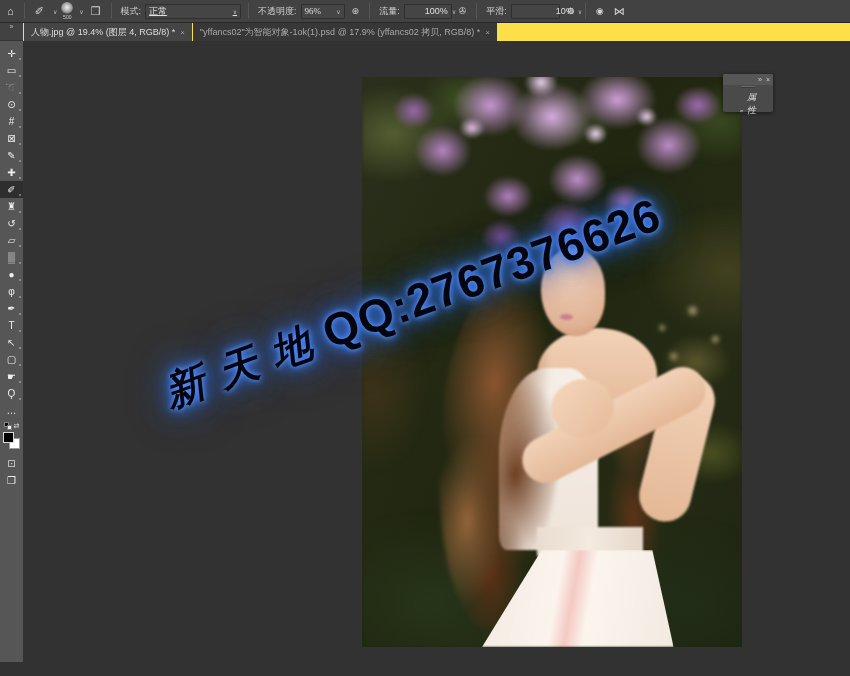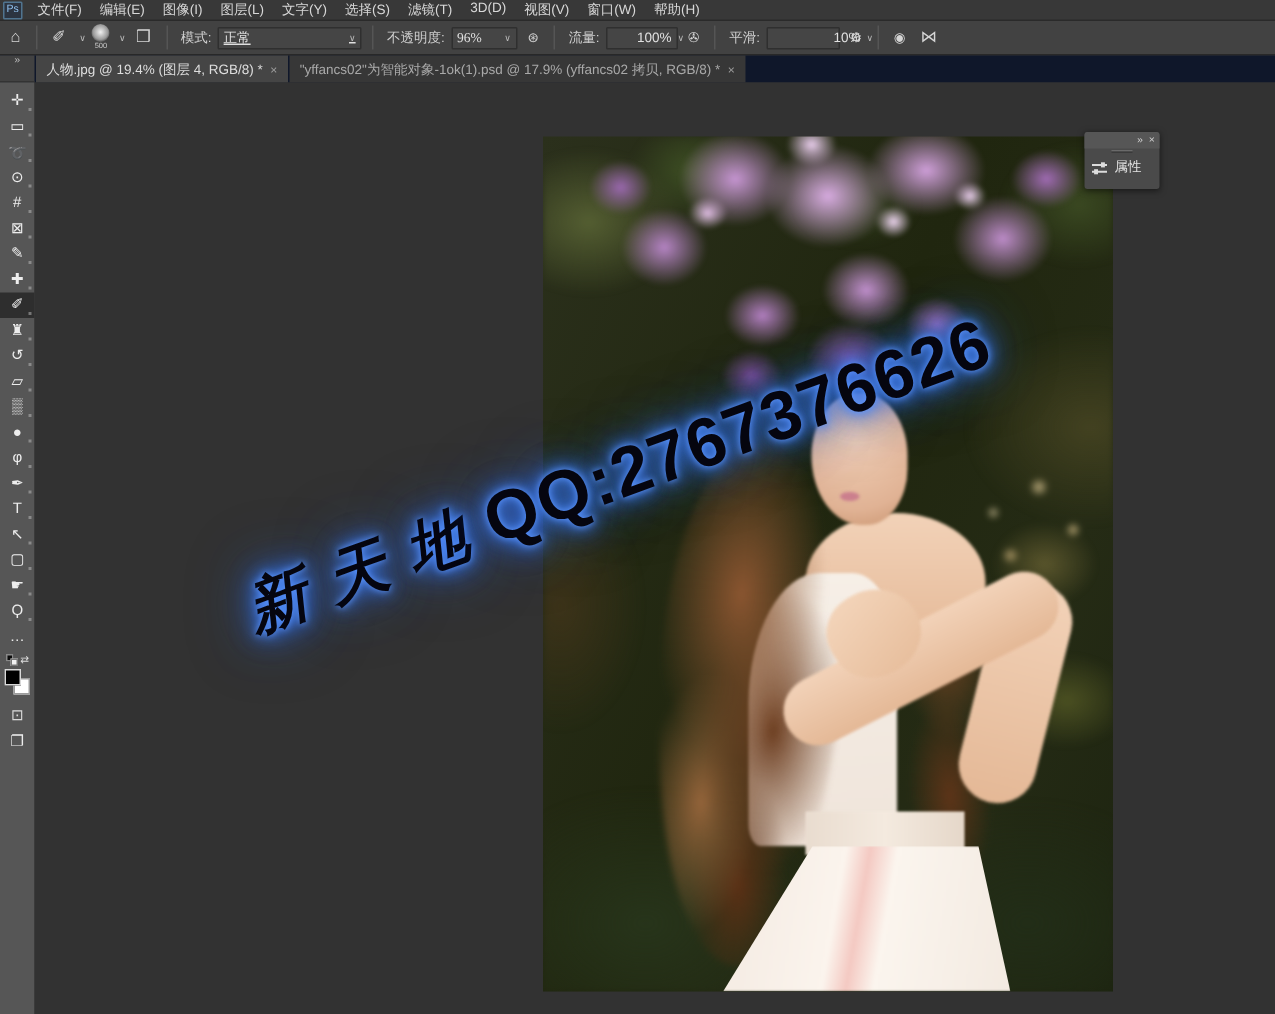--- a/index.html
+++ b/index.html
@@ -25,21 +25,21 @@
   .brush-dot { width:12px; height:12px; border-radius:50%;
     background:radial-gradient(circle at 50% 45%, #f0f0f0, #9a9a9a 55%, #424242 78%); }
   .brush-size-num { font-size:5px; color:#ccc; margin-top:1px; }
   .field { display:flex; align-items:center; justify-content:space-between; background:#454545;
     border:1px solid #2f2f2f; border-radius:1px; height:15px; padding:0 3px; color:#e0e0e0; }
   .field .chev { margin-left:4px; }
   .f-mode { width:96px;text-decoration:underline; } .f-op { width:44px;font-family:Liberation Serif, serif; } .f-flow { width:48px;padding-left:20px; } .f-smooth { width:42px;padding-left:44px; }
   .ob-label { white-space:nowrap; margin-left:2px; }
 
   
-  .tabstrip { height:18px; background:#0f172a; display:flex; align-items:stretch; font-size:9px; }
+  .tabstrip { height:18px; background:#fde047; display:flex; align-items:stretch; font-size:9px; }
   .tools-head { width:23px; background:#424242; color:#bdbdbd; font-size:7px;
     display:flex; align-items:flex-start; justify-content:center; border-bottom:1px solid #333; }
   .tab { display:flex; align-items:center; gap:5px; padding:0 7px; white-space:nowrap; margin-left:1px; }
   .tab.active { background:#454545; color:#dedede; }
   .tab.inactive { background:#373737; color:#a9a9a9; }
   .tab-close { font-size:8px; color:#9f9f9f; }
 
   
   .main { display:flex; height:621px; }
   .toolbar { width:23px; background:#565656; display:flex; flex-direction:column; align-items:center;
@@ -140,45 +140,29 @@
     font-size:46px; line-height:1; z-index:5;
     text-shadow:0 0 5px #5e97ff, 0 0 10px #3e7df2, 0 0 18px #2f6ce2, 0 0 30px rgba(45,104,220,.85), 0 0 44px rgba(40,95,210,.5); }
   .watermark .cjk { font-size:.88em; letter-spacing:16px; font-style:italic; }
   .watermark .num { letter-spacing:1px; }
 
   
   .props { position:absolute; left:700px; top:33px; width:50px; height:38px; background:#4a4a4a;
     border-radius:2px; box-shadow:0 1px 4px rgba(0,0,0,.5); z-index:6; font-size:9px; }
   .props-head { height:11px; background:#565656; border-radius:2px 2px 0 0; display:flex;
     justify-content:flex-end; align-items:center; gap:4px; padding:0 3px; color:#cfcfcf; font-size:7px; }
-  .props-body { display:flex; align-items:flex-end; gap:4px; padding:3px 4px; color:#e2e2e2; }
+  .props-body { display:flex; align-items:flex-end; gap:4px; padding:3px 17px; color:#e2e2e2;font-style:italic; }
   .props-grip { width:14px; height:2px; border-top:1px solid #6a6a6a; border-bottom:1px solid #3a3a3a;
     margin:1px auto 0; }
 </style>
 </head>
 <body>
 
 <div class="app">
 
-  <div class="menubar">
-    <div class="ps-logo">Ps</div>
-    <div id="menu-items" style="display:flex;">
-        <span class="menu-item">文件(F)</span>
-        <span class="menu-item">编辑(E)</span>
-        <span class="menu-item">图像(I)</span>
-        <span class="menu-item">图层(L)</span>
-        <span class="menu-item">文字(Y)</span>
-        <span class="menu-item">选择(S)</span>
-        <span class="menu-item">滤镜(T)</span>
-        <span class="menu-item">3D(D)</span>
-        <span class="menu-item">视图(V)</span>
-        <span class="menu-item">窗口(W)</span>
-        <span class="menu-item">帮助(H)</span>
-      </div>
-  </div>
 
   <div class="optionsbar">
     <span class="ob-icon">⌂</span>
     <span class="divider"></span>
     <span class="ob-icon">✐</span>
     <span class="chev">∨</span>
     <span class="brush-preset">
       <span class="brush-dot"></span>
       <span class="brush-size-num">500</span>
     </span>

